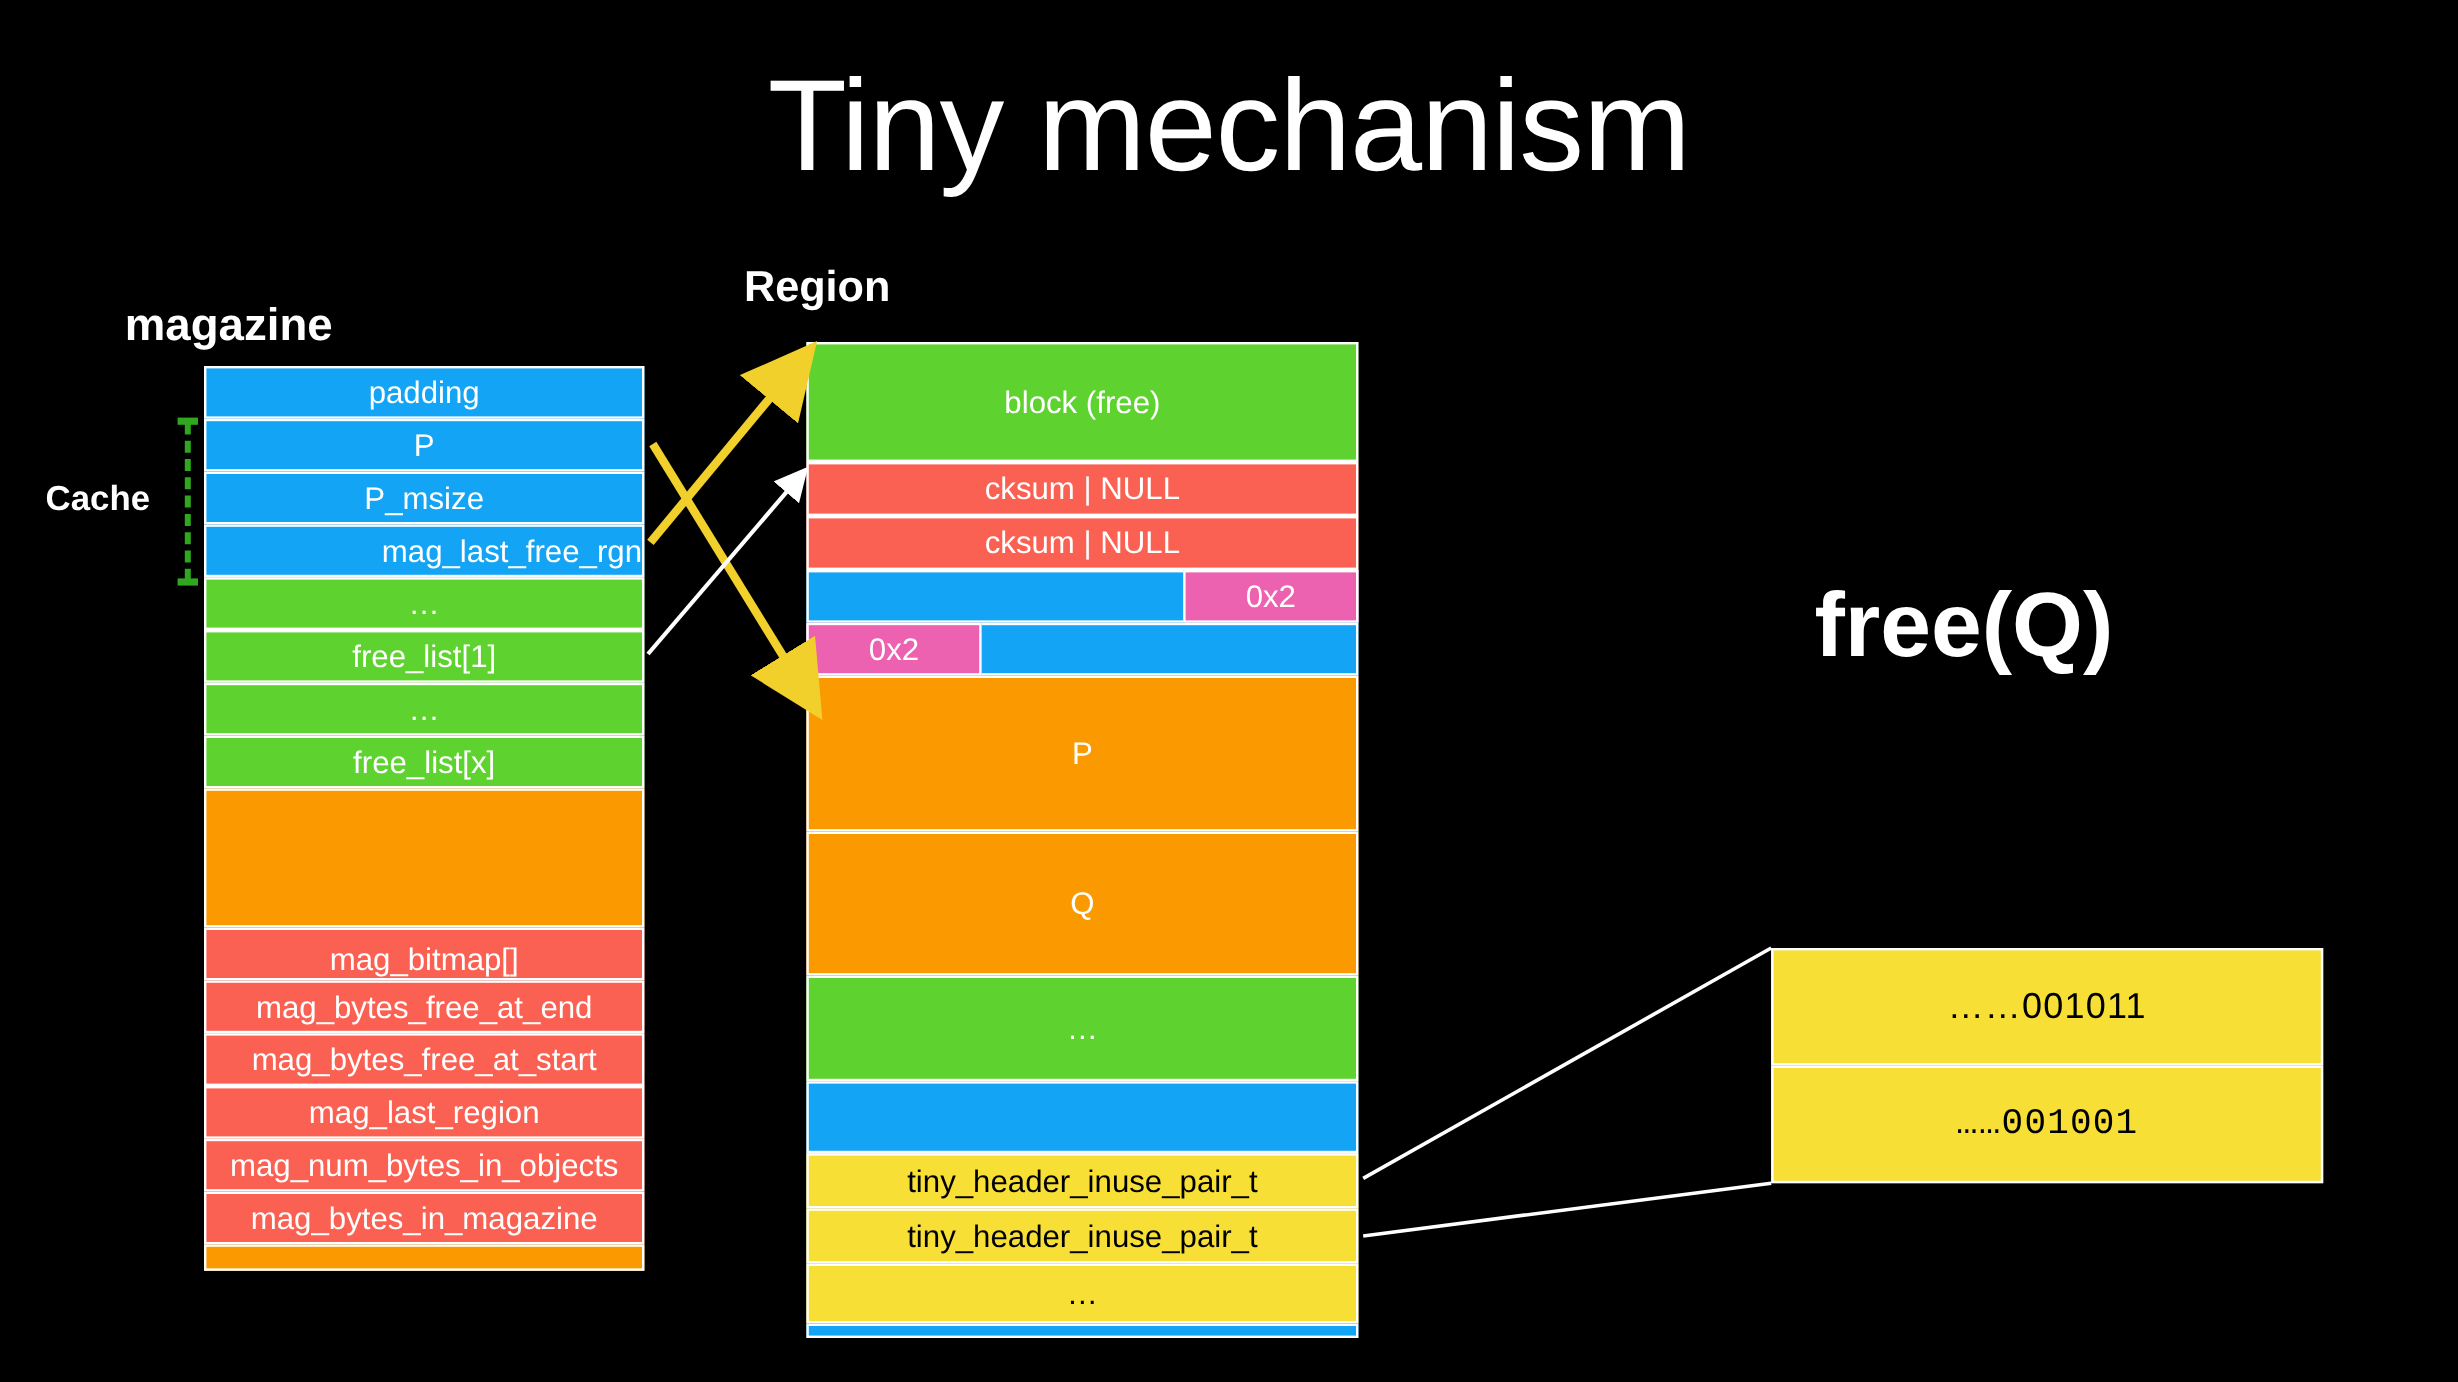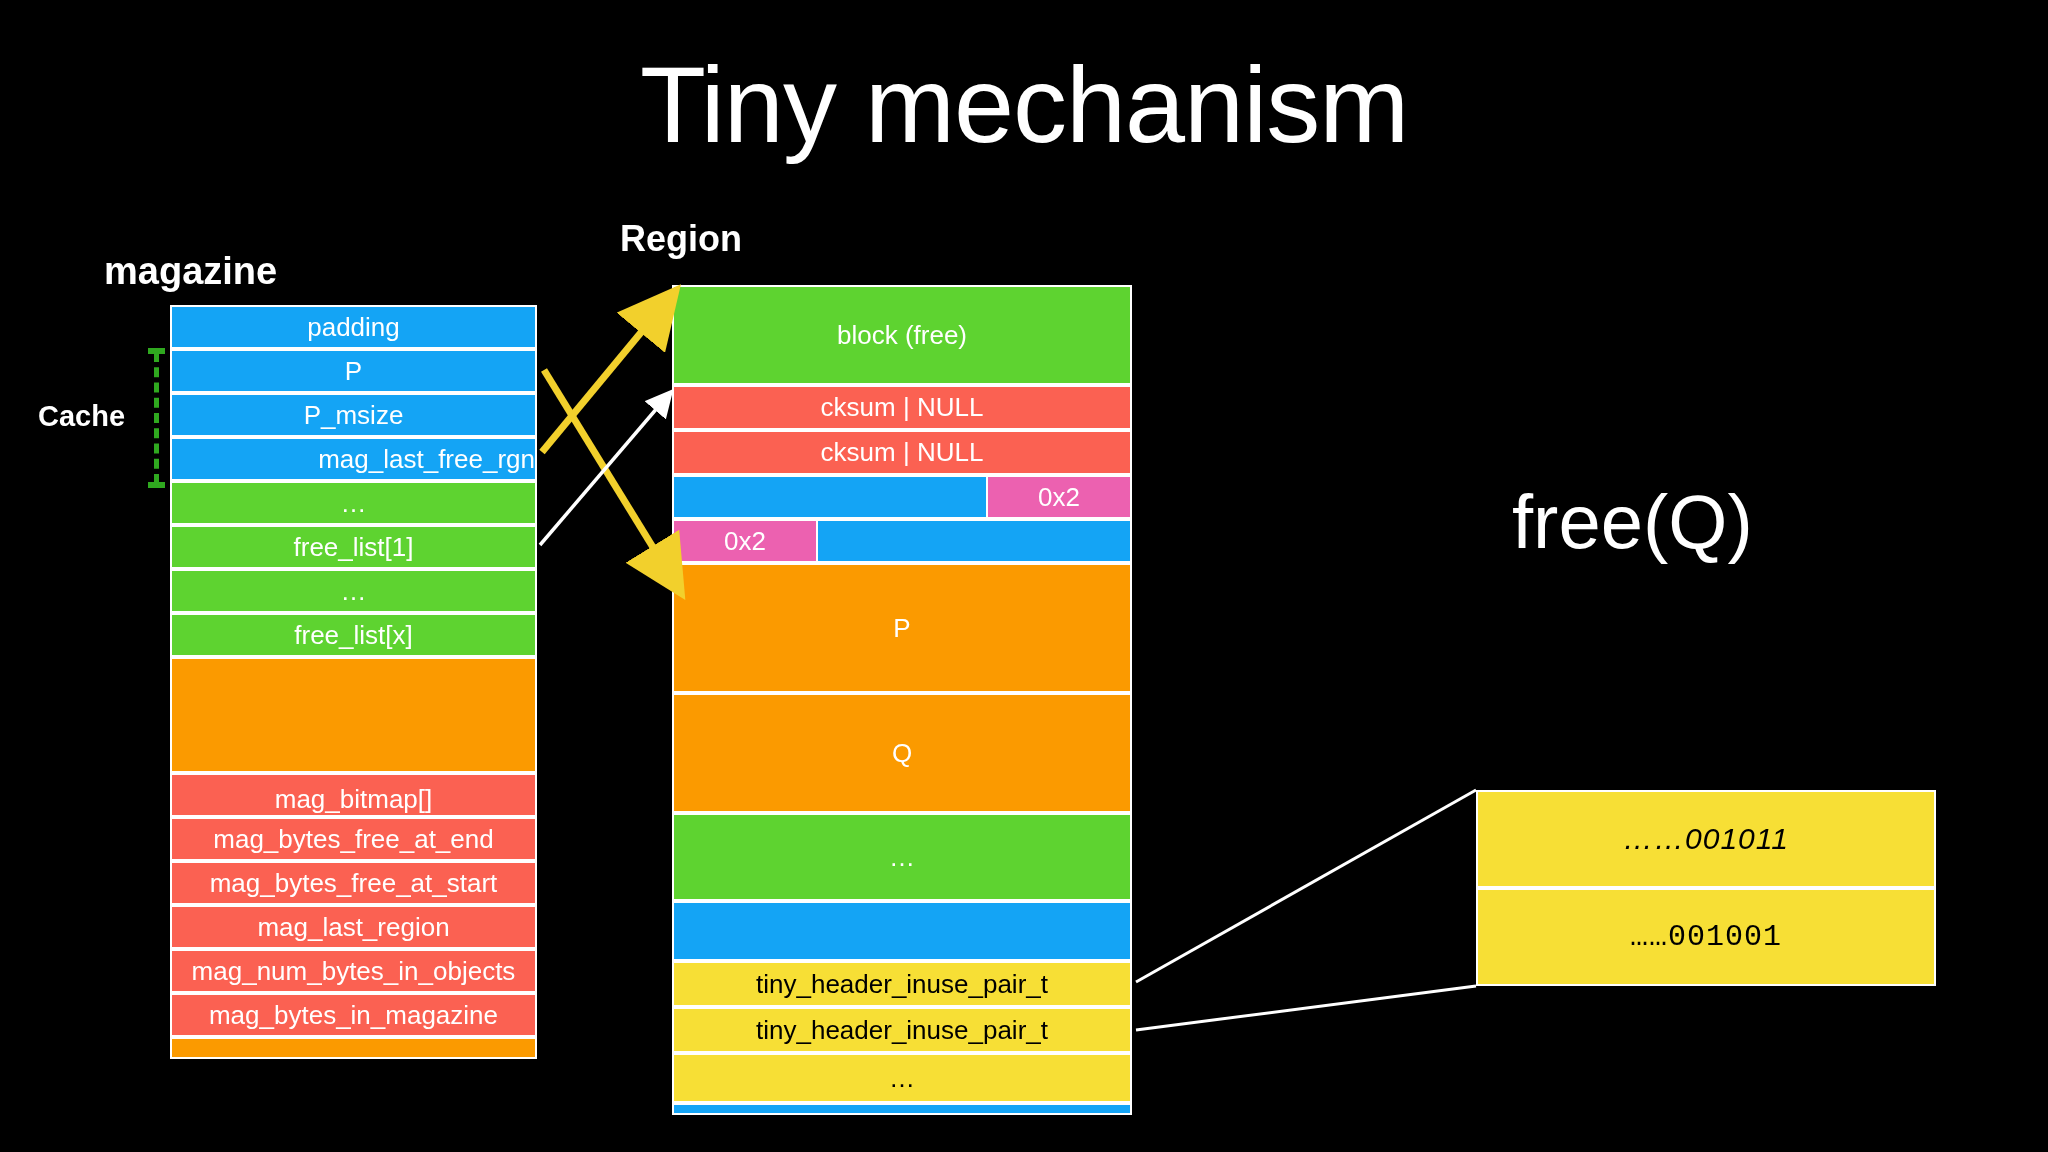--- a/index.html
+++ b/index.html
@@ -15,21 +15,21 @@
     position:absolute;left:0;top:48px;width:2048px;text-align:center;
     font-size:108px;line-height:1.05;font-weight:400;color:#fff;
     letter-spacing:-1px;
   }
   .col-title{
     position:absolute;font-weight:bold;color:#fff;white-space:nowrap;
   }
   #magazine-title{left:104px;top:250px;font-size:38px;text-align:center;}
   #region-title{left:620px;top:218px;font-size:36px;}
   #free-label{
-    position:absolute;left:1512px;top:478px;font-size:76px;font-weight:normal;
+    position:absolute;left:1512px;top:478px;font-size:76px;font-weight:bold;
     color:#fff;white-space:nowrap;letter-spacing:0px;
   }
 
   
   .row{
     position:absolute;box-sizing:border-box;
     display:flex;align-items:center;justify-content:center;
     color:#fff;font-size:26px;white-space:nowrap;
     border:2px solid #ffffff;
   }
@@ -166,21 +166,21 @@
       <div class="row yellow" style="top: 722px; height: 46px;">
         <span>tiny_header_inuse_pair_t</span>
       </div>
       <div class="row yellow" style="top: 768px; height: 50px;">
         <span>…</span>
       </div>
       <div class="row blue" style="top: 818px; height: 12px;"></div>
     </div>
 
   <div id="callout-col" style="height: 196px;">
-      <div class="row yellow" style="top: 0px; height: 98px; font-style: italic;">
+      <div class="row yellow" style="top: 0px; height: 98px;">
         <span>……001011</span>
       </div>
       <div class="row yellow" style="top: 98px; height: 98px; font-family: Liberation Mono, monospace;">
         <span>……001001</span>
       </div>
     </div>
 
   <svg class="overlay" viewBox="0 0 2048 1152">
     <defs>
       <marker id="ar-y" markerWidth="9" markerHeight="9" refX="7" refY="4.5" orient="auto">

